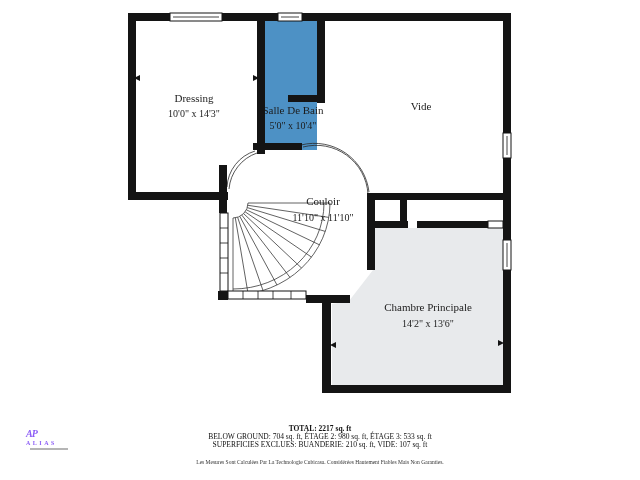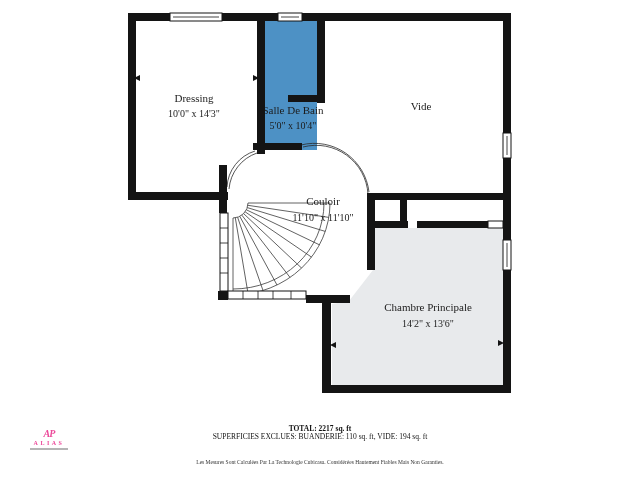--- a/index.html
+++ b/index.html
@@ -12,21 +12,21 @@
   .win{fill:#ffffff;stroke:#141414;stroke-width:1;}
   .winline{stroke:#141414;stroke-width:0.8;}
   .stairs{stroke:#3a3a3a;stroke-width:0.8;fill:none;}
   .arc{stroke:#2a2a2a;stroke-width:0.8;fill:none;}
   .tick{fill:#141414;}
   .footer{position:absolute;left:0;top:424px;width:640px;text-align:center;color:#111;}
   .footer .total{font-size:7.5px;font-weight:700;line-height:9px;}
   .footer .line{font-size:7.5px;font-weight:400;line-height:8.2px;}
   .disclaimer{position:absolute;left:0;top:459px;width:640px;text-align:center;
               font-size:5.5px;color:#333;}
-  .logo{position:absolute;left:26px;top:428px;width:46px;text-align:center;color:#ec4899;}
+  .logo{position:absolute;left:26px;top:428px;width:46px;text-align:left;color:#8b5cf6;}
   .logo .mark{font-size:10px;font-weight:700;font-style:italic;letter-spacing:-1px;line-height:11px;}
   .logo .name{font-size:6px;font-weight:700;letter-spacing:2.5px;line-height:8px;}
   .logo .tagline{margin:1px auto 0;width:38px;height:2px;background:#b5b5b5;}
 </style>
 </head>
 <body>
 
 <div id="page">
 
   <svg width="640" height="480" viewBox="0 0 640 480">
@@ -125,21 +125,22 @@
       <polygon class="tick" points="341,295 341,301 347,298"></polygon>
       <polygon class="tick" points="437,227 443,227 440,221"></polygon>
       <polygon class="tick" points="498,340 498,346 504,343"></polygon>
       <polygon class="tick" points="336,342 336,348 330,345"></polygon>
       <polygon class="tick" points="434,386 440,386 437,392"></polygon>
     </g>
   </svg>
 
   <div class="footer">
     <div class="total">TOTAL: 2217 sq. ft</div>
-    <div class="line">SUPERFICIES EXCLUES: BUANDERIE: 110 sq. ft, VIDE: 194 sq. ft</div>
+    <div class="line">BELOW GROUND: 704 sq. ft, ÉTAGE 2: 980 sq. ft, ÉTAGE 3: 533 sq. ft</div>
+    <div class="line">SUPERFICIES EXCLUES: BUANDERIE: 210 sq. ft, VIDE: 107 sq. ft</div>
   </div>
 
   <div class="disclaimer">Les Mesures Sont Calculées Par La Technologie Cubicasa. Considérées Hautement Fiables Mais Non Garanties.</div>
 
   <div class="logo">
     <div class="mark">AP</div>
     <div class="name">ALIAS</div>
     <div class="tagline"></div>
   </div>
 

